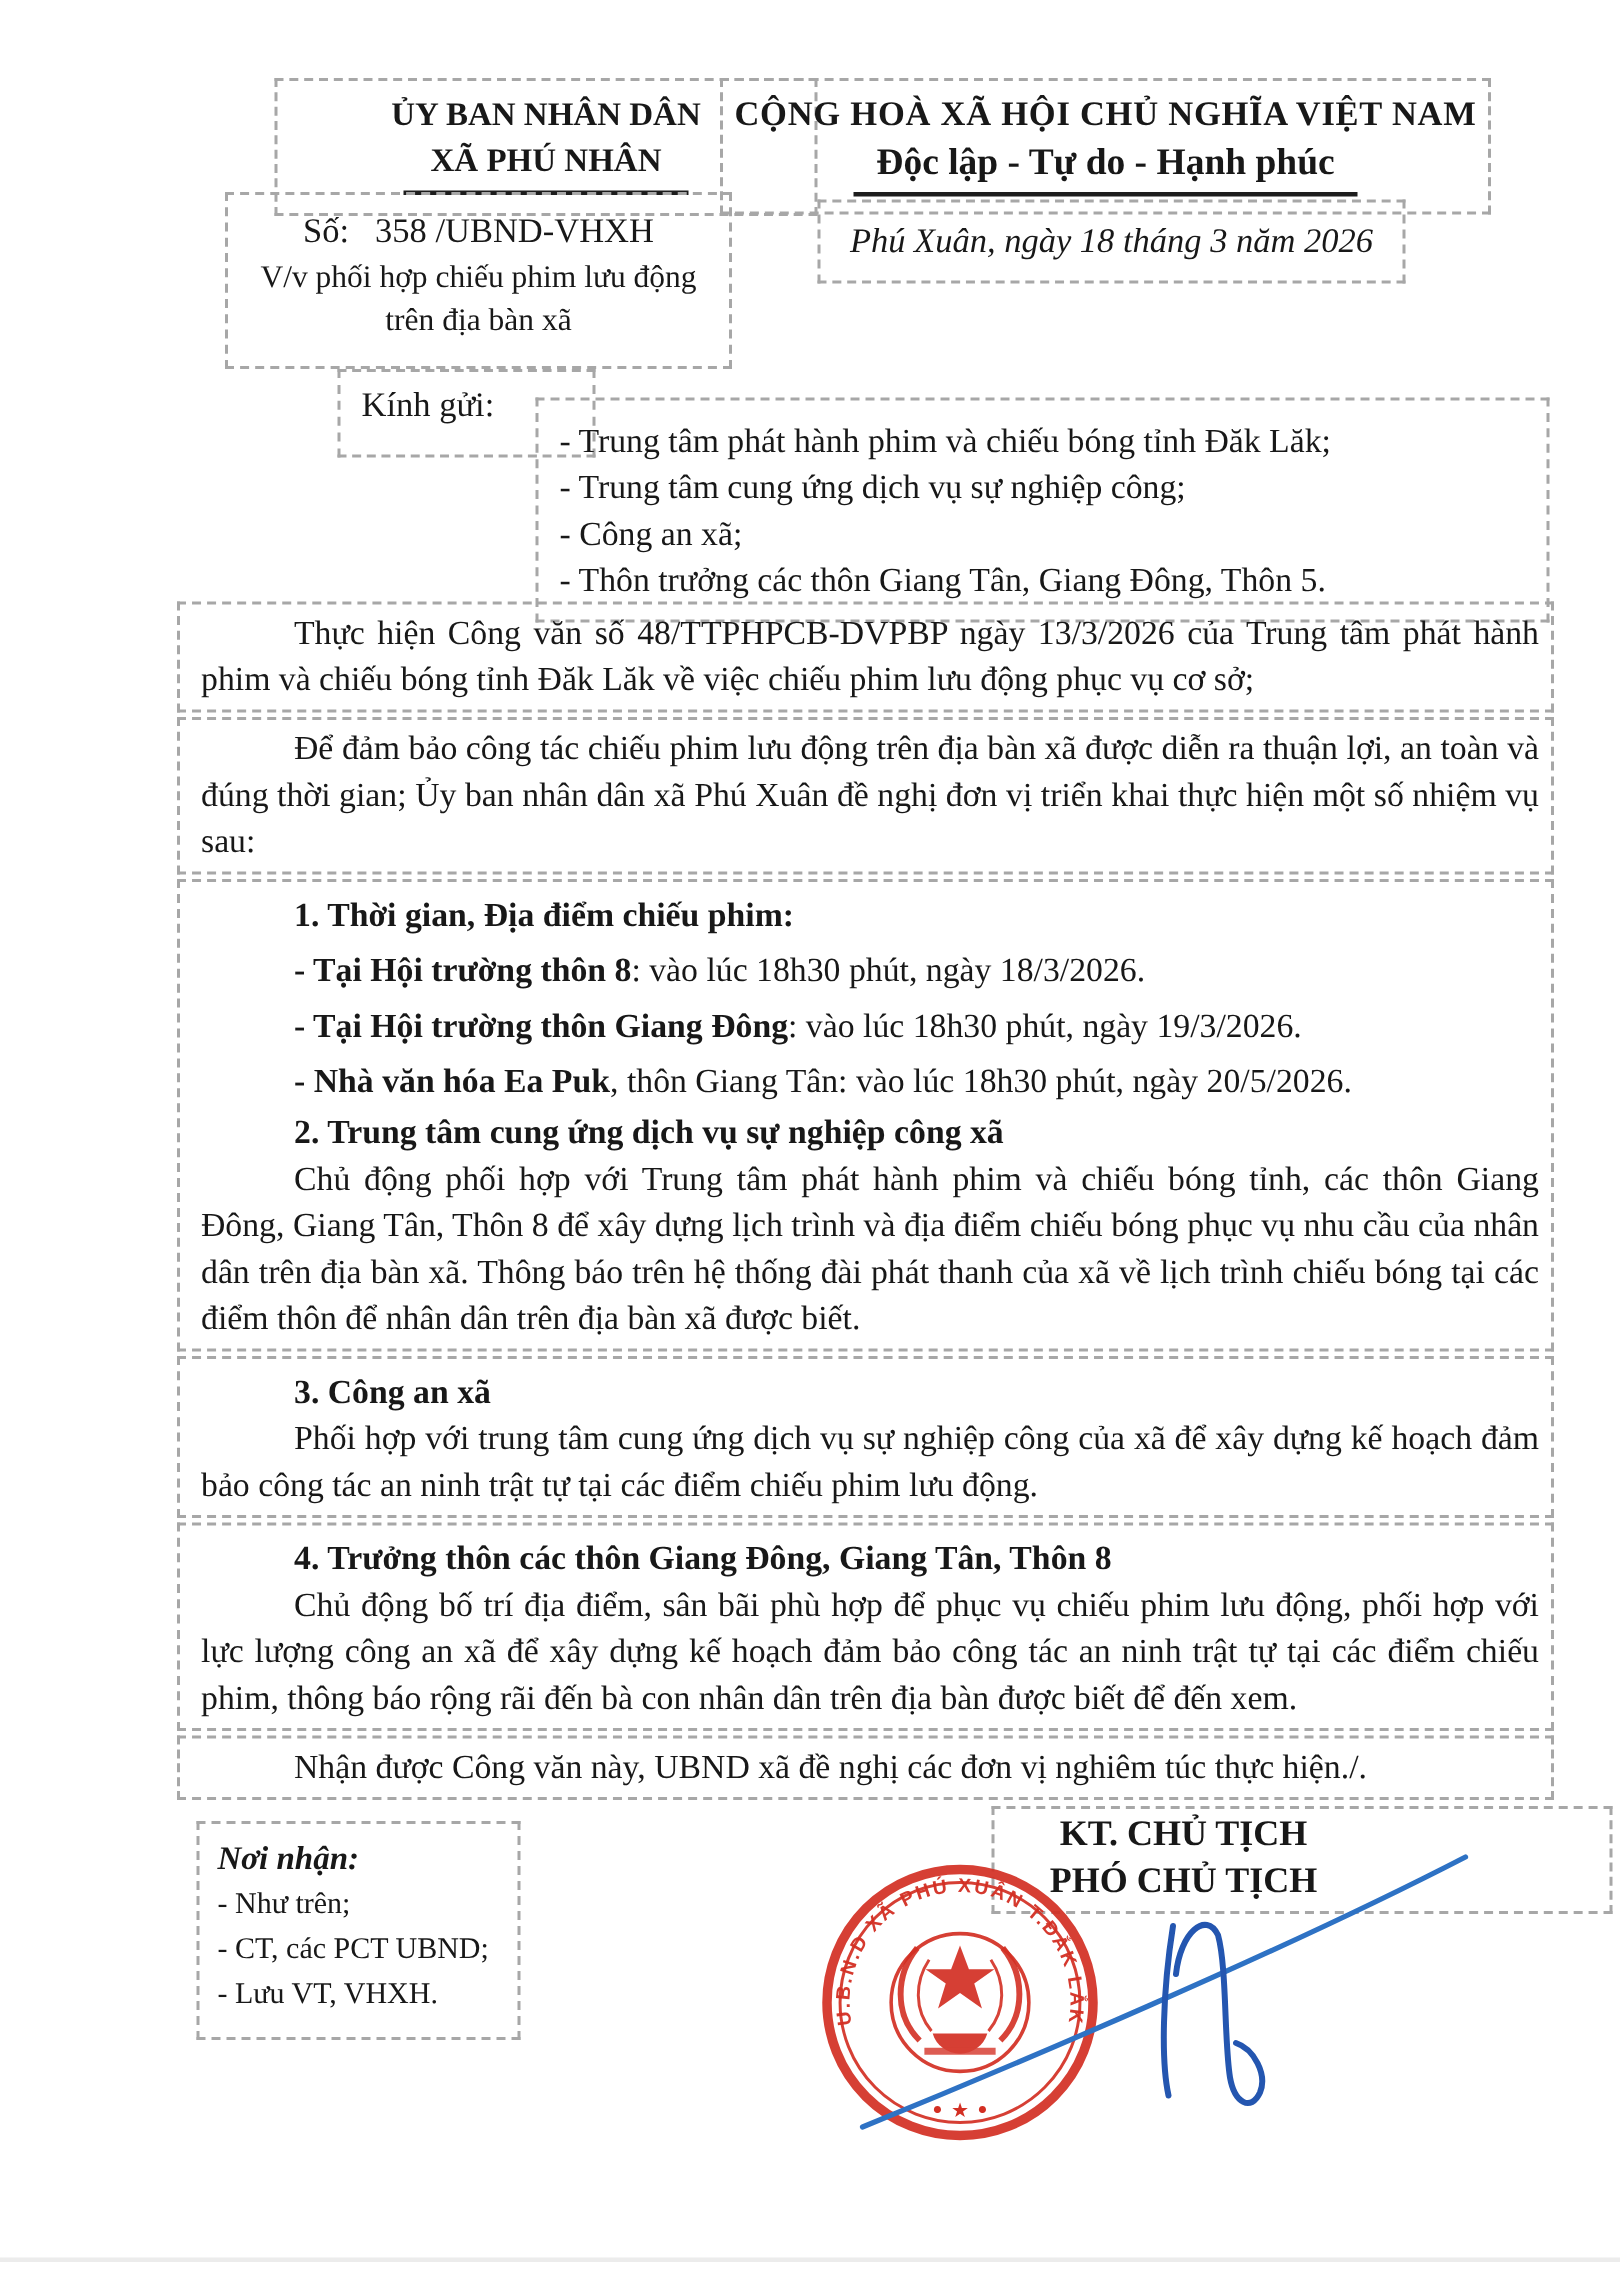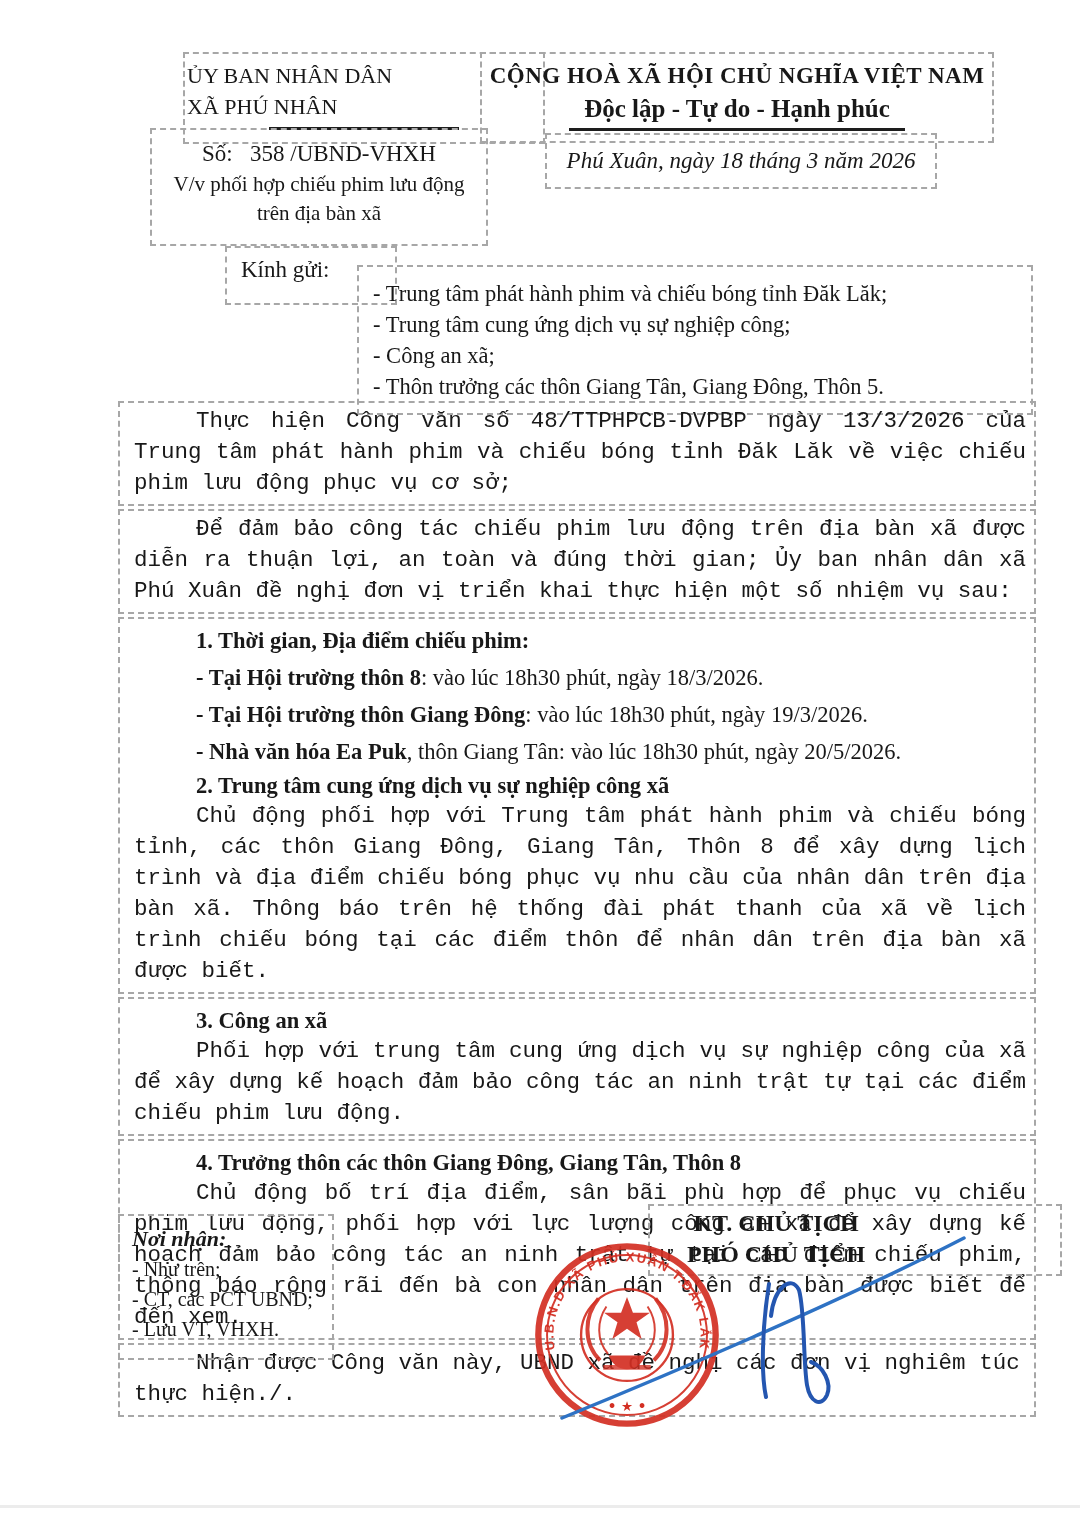--- a/index.html
+++ b/index.html
@@ -7,48 +7,48 @@
     position:relative;width:1080px;height:1514px;background:#ffffff;
     color:#181818;font-family:"Liberation Serif","DejaVu Serif",serif;
     overflow:hidden;
   }
   .box{border:2px dashed #a7a7a7;background:transparent;box-sizing:border-box;}
   .abs{position:absolute;}
   .b{font-weight:bold;}
 
   
   .org-box{left:183px;top:52px;width:362px;padding:6px 2px 12px;}
-  .org-line{font-size:22px;font-weight:normal;line-height:31px;text-align:left;}
+  .org-line{font-size:22px;font-weight:bold;line-height:31px;text-align:center;}
   .rule-org{width:190px;height:3px;background:#1d1d1d;margin:5px auto 0;}
   .num-box{left:150px;top:128px;width:338px;padding:8px 4px 16px;text-align:center;}
   .doc-number{font-size:23px;line-height:32px;white-space:pre-wrap;}
   .doc-subject{font-size:21px;line-height:29px;}
   .nat-box{left:480px;top:52px;width:514px;padding:6px 2px 10px;}
   .nat1{font-size:23px;font-weight:bold;line-height:32px;text-align:center;letter-spacing:.5px;}
   .nat2{font-size:25px;font-weight:bold;line-height:33px;text-align:center;}
   .rule-nat{width:336px;height:3px;background:#1d1d1d;margin:3px auto 0;}
   .date-box{left:545px;top:133px;width:392px;padding:11px 2px;}
   .place-date{font-size:23px;font-style:italic;text-align:center;line-height:30px;}
 
   
   .kg-box{left:225px;top:246px;width:172px;padding:9px 4px 20px 14px;font-size:23px;}
   .recip-box{left:357px;top:265px;width:676px;padding:11px 6px 11px 14px;}
   .recip-line{font-size:22.5px;line-height:31px;}
 
   
   .mid{left:118px;top:401px;width:918px;}
   .mid .box{padding:3px 8px 5px 14px;margin-bottom:3px;}
   .mid p{margin:0;font-size:22.5px;line-height:31px;}
-  .indent{text-indent:62px;font-family:Liberation Mono, monospace;}
+  .indent{text-indent:62px;}
   .just{text-align:justify;}
   .sec-title{font-weight:bold;text-indent:62px;margin-top:3px !important;}
   .sched{text-indent:62px;margin-top:6px !important;}
 
   
-  .footer{left:0;top:1198px;width:944px;height:316px;}
+  .footer{left:13px;top:1198px;width:944px;height:316px;}
   .noinhan{left:118px;top:16px;width:216px;padding:8px 8px 14px 12px;}
   .nn-label{font-size:22px;font-weight:bold;font-style:italic;line-height:30px;}
   .nn-item{font-size:20px;line-height:30px;}
   .sig-title-box{left:648px;top:6px;width:414px;min-height:66px;padding:2px 0 4px;}
   .sig-title-inner{width:252px;text-align:center;}
   .sig-title-line{font-size:24px;font-weight:bold;line-height:31px;}
   .sig-name-box{left:666px;top:162px;width:252px;padding:9px 2px;z-index:6;}
   .sig-name{font-size:26px;font-weight:bold;text-align:center;line-height:32px;}
   .seal-svg{left:532px;top:42px;z-index:4;}
   .signature-svg{left:540px;top:12px;z-index:5;}

